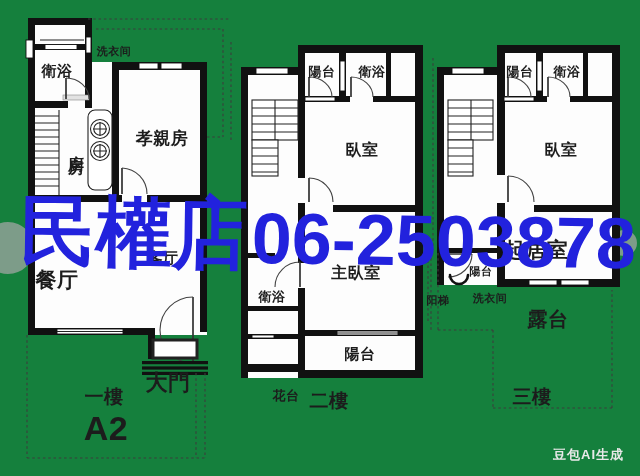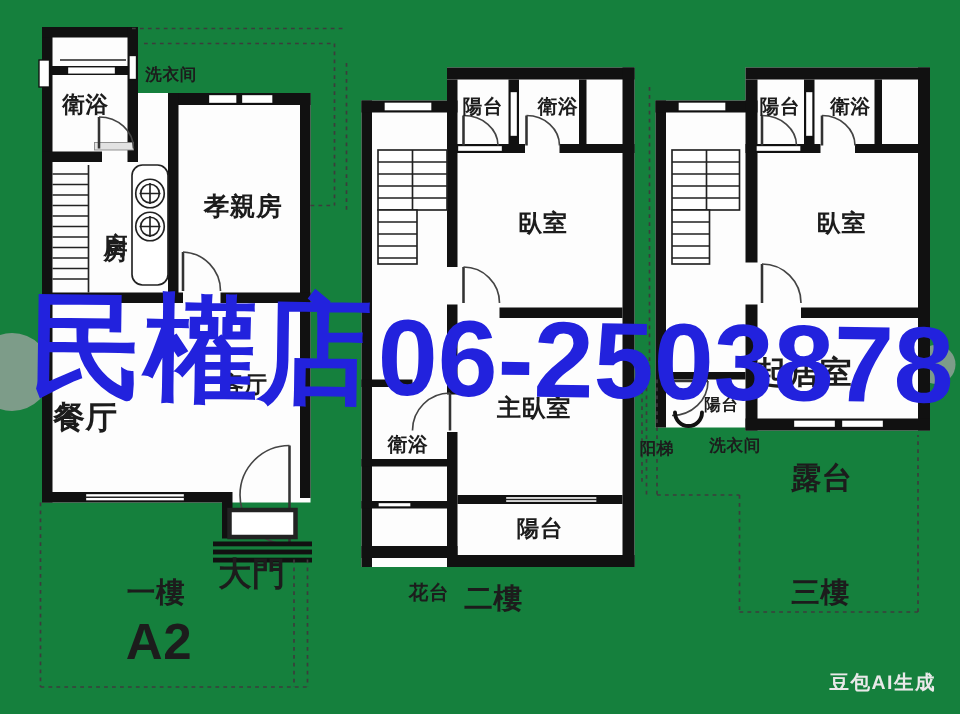--- a/index.html
+++ b/index.html
@@ -202,21 +202,21 @@
   <div class="lbl" style="left:329px;top:400px;font-size:19px;">二樓</div>
 
   <div class="lbl" style="left:520px;top:71px;font-size:13px;">陽台</div>
   <div class="lbl" style="left:567px;top:71px;font-size:13px;">衛浴</div>
   <div class="lbl" style="left:561px;top:150px;font-size:16px;">臥室</div>
   <div class="lbl" style="left:536px;top:249px;font-size:21px;">起居室</div>
   <div class="lbl" style="left:481px;top:271px;font-size:11px;">陽台</div>
   <div class="lbl" style="left:438px;top:300px;font-size:11px;font-weight:700;">阳梯</div>
   <div class="lbl" style="left:490px;top:298px;font-size:11px;">洗衣间</div>
   <div class="lbl" style="left:548px;top:319px;font-size:20px;">露台</div>
-  <div class="lbl" style="left:532px;top:396px;font-size:19px;margin-left:15px;">三樓</div>
+  <div class="lbl" style="left:532px;top:396px;font-size:19px;">三樓</div>
 
   <svg class="wm-svg" width="640" height="476" viewBox="0 0 640 476">
     <g transform="rotate(0.8 320 232)">
       <text class="wm-text" x="20" y="262" font-size="78" textLength="228" lengthAdjust="spacingAndGlyphs">民權店</text>
       <text class="wm-text" x="252" y="264" font-size="72" textLength="384" lengthAdjust="spacingAndGlyphs">06-2503878</text>
     </g>
   </svg>
 
   <div class="ai-badge">豆包AI生成</div>
 

